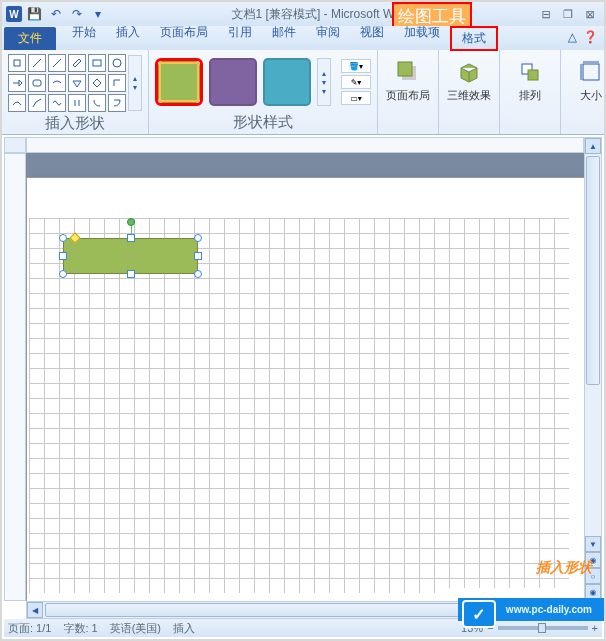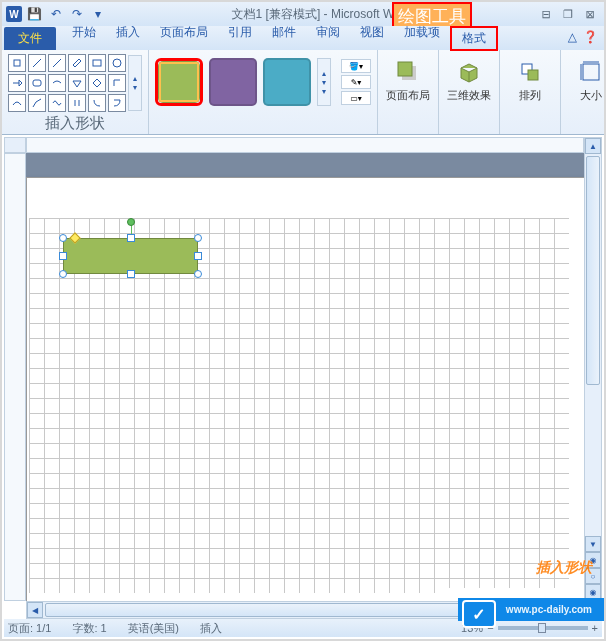--- a/index.html
+++ b/index.html
@@ -73,21 +73,21 @@
   
   .scroll-v { position: absolute; right: 2px; top: 135px; width: 18px; bottom: 38px; background: #e6effa; border: 1px solid #c0d0e0; display: flex; flex-direction: column; }
   .scroll-btn { height: 16px; background: #d4e5f7; border: 1px solid #a0b8d0; cursor: pointer; display: flex; align-items: center; justify-content: center; font-size: 8px; color: #2a5caa; }
   .scroll-track-v { flex: 1; position: relative; }
   .scroll-thumb-v { position: absolute; left: 1px; right: 1px; top: 2px; height: 60%; background: linear-gradient(90deg, #d4e5f7, #eaf2fb); border: 1px solid #a0b8d0; border-radius: 2px; cursor: pointer; }
   .scroll-h { position: absolute; left: 24px; right: 20px; bottom: 20px; height: 18px; background: #e6effa; border: 1px solid #c0d0e0; display: flex; }
   .scroll-track-h { flex: 1; position: relative; }
   .scroll-thumb-h { position: absolute; top: 1px; bottom: 1px; left: 2px; width: 80%; background: linear-gradient(#eaf2fb, #d4e5f7); border: 1px solid #a0b8d0; border-radius: 2px; cursor: pointer; }
   
   
-  .statusbar { position: absolute; left: 2px; right: 2px; bottom: 2px; height: 18px; background: linear-gradient(#e8f1fb, #d4e5f7); display: flex; align-items: center; font-size: 11px; color: #5a6a7a; padding: 0 4px; gap: 21px; justify-content: center; }
+  .statusbar { position: absolute; left: 2px; right: 2px; bottom: 2px; height: 18px; background: linear-gradient(#e8f1fb, #d4e5f7); display: flex; align-items: center; font-size: 11px; color: #5a6a7a; padding: 0 4px; gap: 12px; justify-content: center; }
   .zoom-area { margin-left: auto; display: flex; align-items: center; gap: 4px; }
   .zoom-slider { width: 90px; height: 4px; background: #a0b8d0; position: relative; }
   .zoom-thumb { position: absolute; left: 45%; top: -3px; width: 8px; height: 10px; background: #d4e5f7; border: 1px solid #7a8aa0; cursor: pointer; }
   
   
   .wm1 { position: absolute; right: 12px; bottom: 62px; font-size: 14px; color: #ff7a00; font-style: italic; font-weight: bold; opacity: .85; text-shadow: 0 0 1px #fff; }
   .wm2 { position: absolute; right: 0; bottom: 18px; background: #0f88e8; color: #fff; padding: 6px 12px 6px 42px; font-size: 18px; font-weight: bold; display: flex; align-items: center; }
   .wm2-icon { position: absolute; left: 4px; top: 2px; width: 34px; height: 28px; background: #0f88e8; border: 2px solid #fff; border-radius: 4px; display: flex; align-items: center; justify-content: center; }
   .wm2-icon::after { content: "✓"; color: #fff; font-size: 16px; }
   .wm2 small { font-size: 10px; margin-left: 6px; opacity: .9; }
@@ -242,20 +242,21 @@
         <div class="style-swatch">
             <div class="swatch-inner" style="background:#4bacc6"></div>
           </div>
         <div class="styles-more">▴<br>▾<br>▾</div>
         <div class="style-extra">
           <div class="style-extra-btn">🪣▾</div>
           <div class="style-extra-btn">✎▾</div>
           <div class="style-extra-btn">▭▾</div>
         </div>
       </div>
+      <div class="ribbon-group-label">形状样式</div>
     </div>
 
     <div class="ribbon-group">
       <div class="big-btn">
         <div class="big-btn-icon">
             <svg width="28" height="28">
               <rect x="8" y="8" width="14" height="14" fill="#ccc"></rect>
               <rect x="4" y="4" width="14" height="14" fill="#9bbb59" stroke="#71893f"></rect>
             </svg>
           </div>

